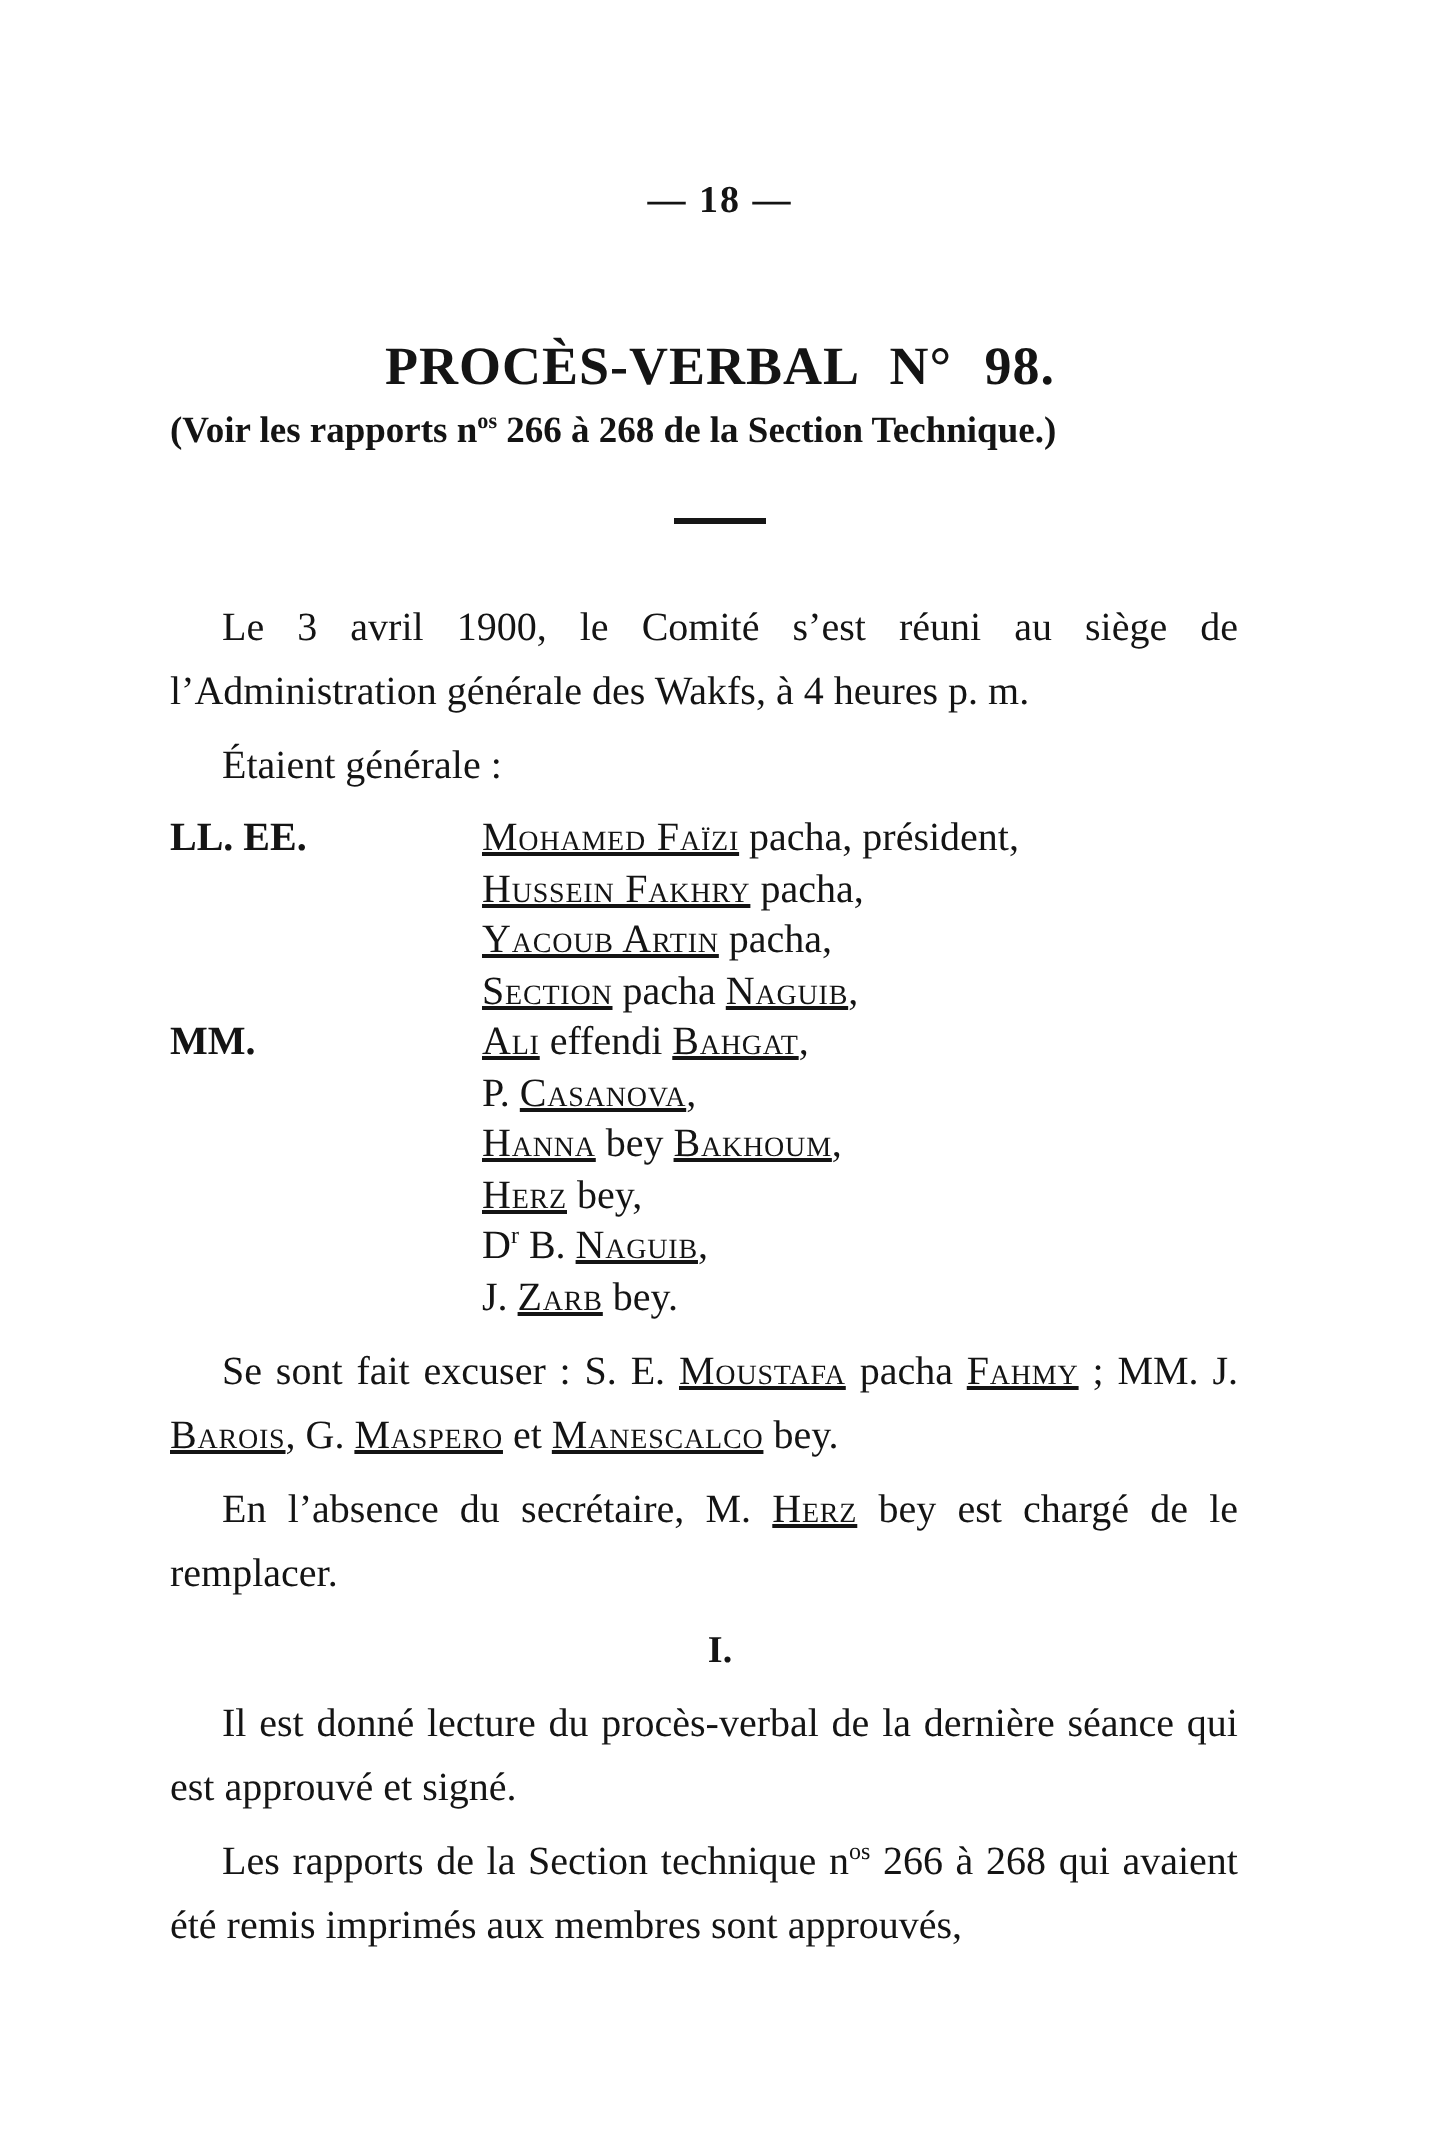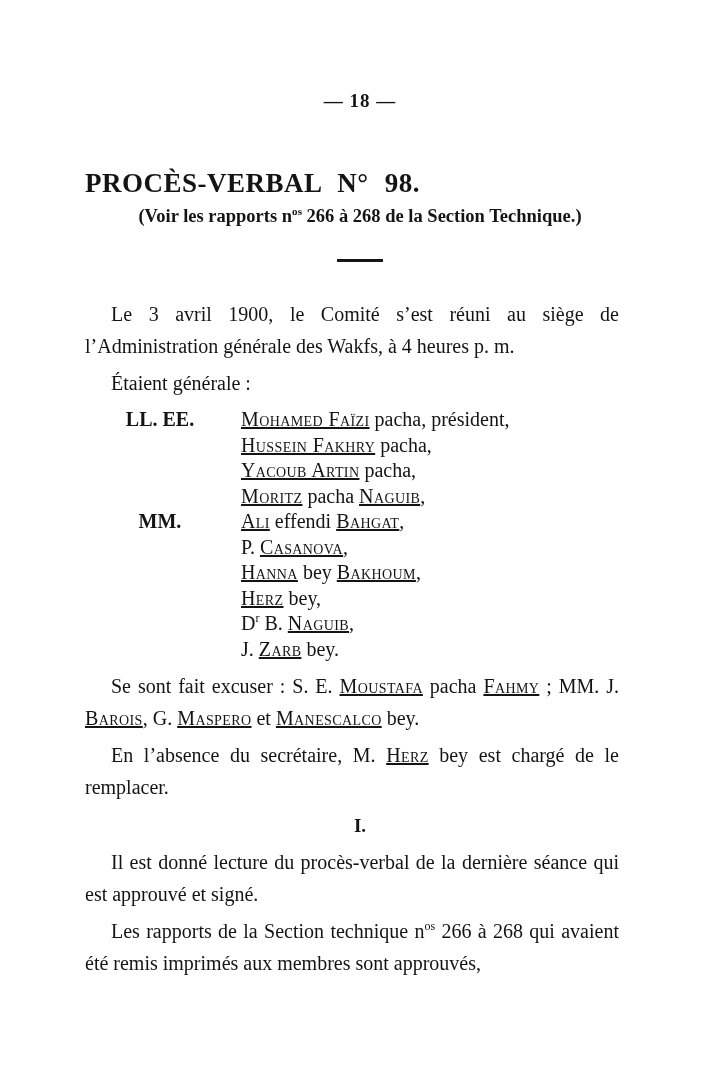--- a/index.html
+++ b/index.html
@@ -8,42 +8,42 @@
     font-family:"Liberation Serif","DejaVu Serif",serif;
     color:#141414;
     -webkit-font-smoothing:antialiased;
   }
   .page{padding:90px 85px 0 85px;box-sizing:border-box;width:720px;height:1078px;}
   .page-number{
     text-align:center;font-weight:bold;font-size:19px;letter-spacing:1px;
     margin-bottom:56px;
   }
   .title{
-    font-weight:bold;font-size:27px;
+    text-align:center;font-weight:bold;font-size:27px;
     letter-spacing:0.5px;word-spacing:9px;
     margin:0 0 7px 0;
   }
   .subtitle{
-    text-align:center;font-weight:bold;font-size:18.5px;
+    text-align:left;font-weight:bold;font-size:18.5px;
     margin:0 0 32px 0;
   }
   .rule{
     width:46px;border:none;border-top:3px solid #161616;
     margin:0 auto 36px auto;
   }
   .body-p{
     font-size:20px;line-height:32px;text-align:justify;
     text-indent:26px;margin:0 16px 5px 0;
   }
   .presents{margin-bottom:8px;}
   .attendees{margin:2px 0 8px 0;}
   .att-row{display:flex;font-size:20px;line-height:25.5px;}
   .att-prefix{
     width:156px;box-sizing:border-box;padding-right:6px;
-    text-align:center;font-weight:bold;flex:0 0 auto;
+    text-align:left;font-weight:bold;flex:0 0 auto;
   }
   .att-name{flex:1 1 auto;}
   .sc{font-variant:small-caps;letter-spacing:0.4px;text-decoration:underline;}
   sup{font-size:0.6em;vertical-align:super;line-height:0;}
   .sec-heading{
     text-align:center;font-weight:bold;font-size:19px;
     margin:12px 0 9px 0;
   }
 </style>
 </head>
@@ -69,21 +69,21 @@
       <div class="att-row">
         <span class="att-prefix"></span>
         <span class="att-name"><span class="sc">Hussein Fakhry</span> pacha,</span>
       </div>
       <div class="att-row">
         <span class="att-prefix"></span>
         <span class="att-name"><span class="sc">Yacoub Artin</span> pacha,</span>
       </div>
       <div class="att-row">
         <span class="att-prefix"></span>
-        <span class="att-name"><span class="sc">Moritz</span> pacha <span class="sc">Naguib</span>,</span>
+        <span class="att-name"><span class="sc">Section</span> pacha <span class="sc">Naguib</span>,</span>
       </div>
       <div class="att-row">
         <span class="att-prefix">MM.</span>
         <span class="att-name"><span class="sc">Ali</span> effendi <span class="sc">Bahgat</span>,</span>
       </div>
       <div class="att-row">
         <span class="att-prefix"></span>
         <span class="att-name">P. <span class="sc">Casanova</span>,</span>
       </div>
       <div class="att-row">

